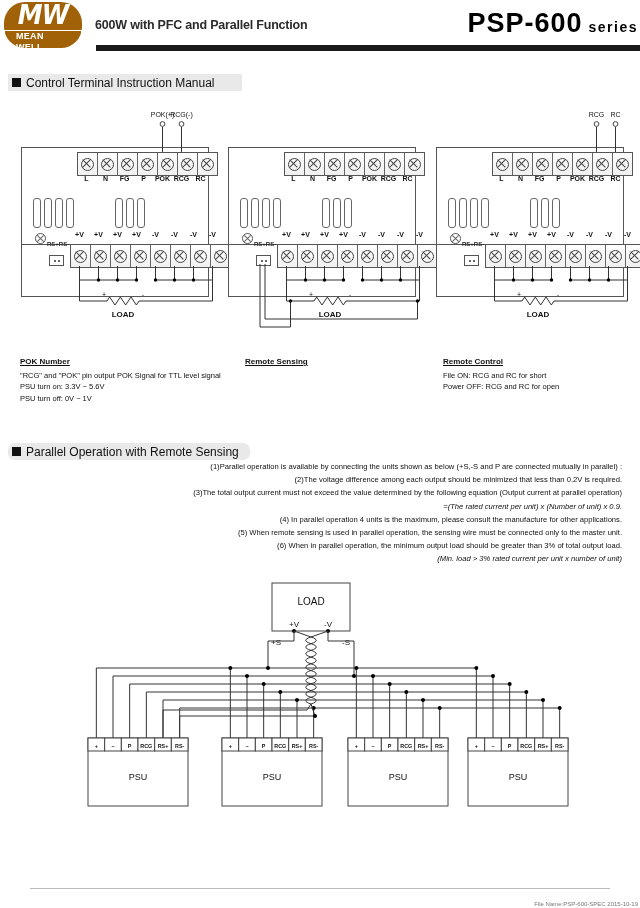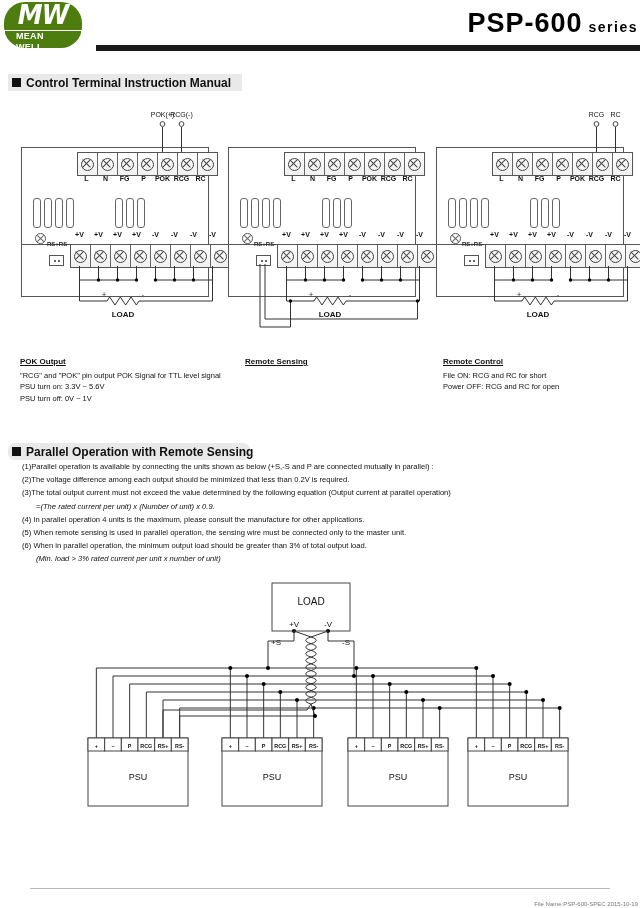--- a/index.html
+++ b/index.html
@@ -9,21 +9,21 @@
     font-family:"Liberation Sans", sans-serif;
     color:#000;
     overflow:hidden;
   }
   .page{position:absolute;inset:0;}
 
   
   .header{position:absolute;left:0;top:0;width:640px;height:52px;}
   .logo{
     position:absolute;left:4px;top:2px;width:78px;height:46px;
-    background:#4d7c0f;
+    background:#a16207;
     display:flex;flex-direction:column;align-items:center;justify-content:flex-start;border-radius:21px;
   }
   .logo-mw{
     color:#fff;font-weight:bold;font-size:25px;letter-spacing:-1px;
     font-family:"DejaVu Sans",sans-serif;line-height:27px;
     font-style:italic;
     transform:scaleY(1.05);
   }
   .logo-name{
     border:1.5px solid #fff;color:#fff;font-weight:bold;
@@ -42,21 +42,21 @@
   }
   .model .series{font-size:14px;font-weight:bold;letter-spacing:1.5px;margin-left:6px;}
   .hdr-bar{position:absolute;left:96px;top:45px;width:544px;height:6px;background:#1a1a1a;}
 
   
   .section-head{
     position:absolute;height:17px;background:#e9e9e9;
     display:flex;align-items:center;padding-left:4px;
   }
   .section-head .bullet{width:9px;height:9px;background:#111;margin-right:5px;flex:none;}
-  .section-head .stitle{font-size:12px;font-weight:bold;color:#111;white-space:nowrap;}
+  .section-head .stitle{font-size:12px;font-weight:normal;color:#111;white-space:nowrap;}
 
   
   .unit{position:absolute;width:200px;height:245px;}
   .u-body{position:absolute;left:6px;top:42px;width:186px;height:148px;border:1px solid #555;background:#fff;}
   .u-split{position:absolute;left:0;top:96px;width:186px;height:0;border-top:1px solid #555;}
   .vents{position:absolute;display:flex;gap:3px;}
   .vent{width:6px;height:28px;border:1px solid #666;border-radius:3px;}
   .earth{
     position:absolute;width:9px;height:9px;border:1px solid #555;border-radius:50%;
     display:flex;align-items:center;justify-content:center;font-size:7px;line-height:7px;color:#555;
@@ -85,40 +85,41 @@
   }
   .rs-conn i{width:2px;height:2px;background:#333;border-radius:50%;}
   .rs-lbl{position:absolute;font-size:6px;font-weight:bold;color:#222;}
 
   
   .cap{position:absolute;font-size:7.5px;line-height:11.5px;color:#111;}
   .cap .ct{font-weight:bold;text-decoration:underline;display:block;margin-bottom:2px;font-size:8px;}
 
   
   .plist{position:absolute;left:22px;top:460px;width:600px;font-size:7.6px;line-height:13.2px;color:#111;}
-  .plist div{white-space:nowrap;}
+  .plist div{white-space:nowrap;text-align:right;}
   .plist .ind{padding-left:14px;font-style:italic;}
 
   
   .pd{position:absolute;left:0;top:575px;width:640px;height:300px;}
   .footer{
     position:absolute;right:2px;bottom:1px;font-size:6px;color:#777;white-space:nowrap;
   }
   .frame-line{position:absolute;border-top:1px solid #bbb;}
 </style>
 </head>
 <body>
 
 <div class="page">
 
   <div class="header">
     <div class="logo">
       <div class="logo-mw">MW</div>
       <div class="logo-name">MEAN WELL</div>
     </div>
+    <div class="subtitle">600W with PFC and Parallel Function</div>
     <div class="model">
       <span>PSP-600</span><span class="series">series</span>
     </div>
     <div class="hdr-bar"></div>
   </div>
 
   <div class="section-head" style="left:8px;top:74px;width:230px;">
     <div class="bullet"></div>
     <div class="stitle">Control Terminal Instruction Manual</div>
   </div>
@@ -488,21 +489,21 @@
           <circle cx="166.5" cy="19" r="2.4" fill="#fff" stroke="#444" stroke-width="1"></circle>
           <line x1="185.5" y1="47" x2="185.5" y2="22" stroke="#333" stroke-width="1"></line>
           <circle cx="185.5" cy="19" r="2.4" fill="#fff" stroke="#444" stroke-width="1"></circle>
           <text x="166.5" y="12" font-size="7" font-family="&quot;Liberation Sans&quot;, sans-serif" text-anchor="middle" fill="#111">RCG</text>
           <text x="185.5" y="12" font-size="7" font-family="&quot;Liberation Sans&quot;, sans-serif" text-anchor="middle" fill="#111">RC</text>
         </svg>
       </div>
     </div>
 
   <div class="cap" style="left:20px;top:356px;width:220px;">
-    <span class="ct">POK Output</span>
+    <span class="ct">POK Number</span>
     <div>"RCG" and "POK" pin output POK Signal for TTL level signal</div>
     <div>PSU turn on: 3.3V ~ 5.6V</div>
     <div>PSU turn off: 0V ~ 1V</div>
   </div>
 
   <div class="cap" style="left:245px;top:356px;width:180px;">
     <span class="ct">Remote Sensing</span>
   </div>
 
   <div class="cap" style="left:443px;top:356px;width:190px;">

